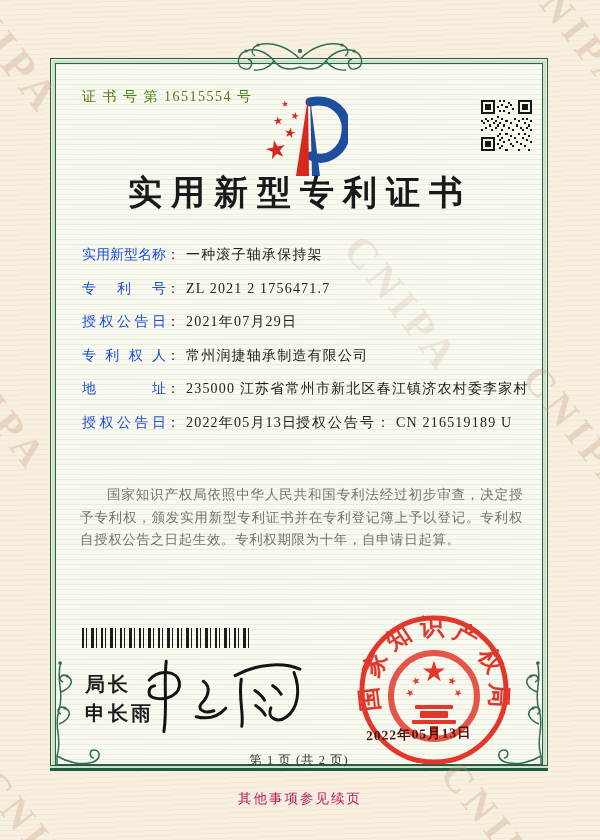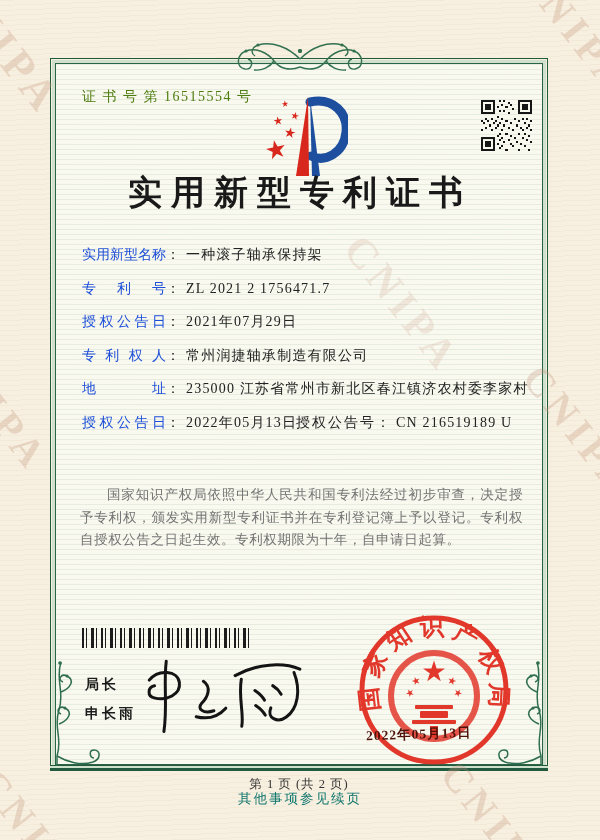--- a/index.html
+++ b/index.html
@@ -67,36 +67,36 @@
     position:absolute;left:82px;top:628px;width:168px;height:20px;
     background:repeating-linear-gradient(90deg,
       #1c1c1c 0 2px, transparent 2px 4px,
       #1c1c1c 4px 5px, transparent 5px 9px,
       #1c1c1c 9px 12px, transparent 12px 14px,
       #1c1c1c 14px 15px, transparent 15px 19px);
   }
   .signer{
     position:absolute;left:85px;top:670px;z-index:4;
     font-family:"Liberation Sans","DejaVu Sans",sans-serif;
-    font-size:14px;font-weight:600;color:#1c1c1c;letter-spacing:3px;line-height:29px;
+    font-size:20px;font-weight:600;color:#1c1c1c;letter-spacing:3px;line-height:29px;
   }
   .signature{position:absolute;left:138px;top:652px;z-index:4;transform:rotate(-3deg);}
   .seal{position:absolute;left:354px;top:610px;z-index:5;mix-blend-mode:multiply;opacity:0.93;}
   .seal-date{
     position:absolute;left:366px;top:725px;z-index:6;width:135px;
     font-size:13.5px;color:#4d130b;letter-spacing:1px;font-weight:600;
     transform:rotate(-2deg);white-space:nowrap;
   }
   .page-num{
     position:absolute;left:50px;width:498px;top:752px;z-index:4;
-    text-align:center;font-size:12.5px;color:#333;letter-spacing:1px;margin-top:24px;
+    text-align:center;font-size:12.5px;color:#333;letter-spacing:1px;
   }
   .note{
     position:absolute;left:0;right:0;top:790px;z-index:4;
-    text-align:center;font-size:13.5px;color:#0f766e;letter-spacing:2px;
+    text-align:center;font-size:13.5px;color:#be185d;letter-spacing:2px;
   }
   svg{display:block;}
 </style>
 </head>
 <body>
 
 <div class="page">
 
   <svg width="0" height="0" style="position:absolute" aria-hidden="true">
     <defs>

